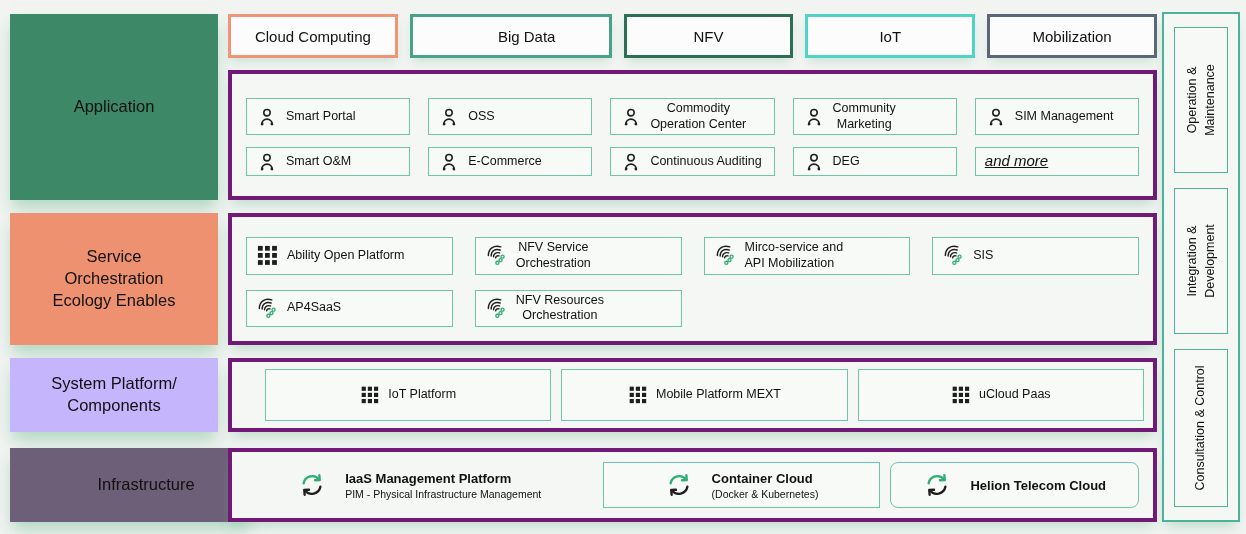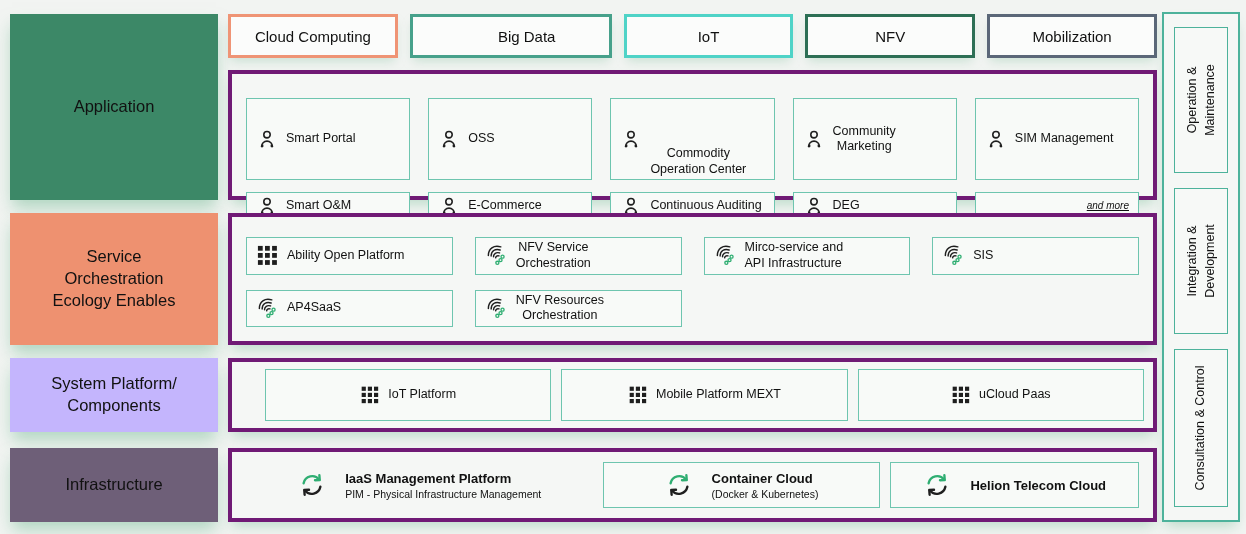--- a/index.html
+++ b/index.html
@@ -32,29 +32,29 @@
   .grid{display:grid;height:100%;box-sizing:border-box;}
   #grid-app{grid-template-columns:repeat(5,1fr);grid-auto-rows:1fr;gap:12px 18px;padding:24px 14px 20px;}
   #grid-service{grid-template-columns:repeat(4,1fr);grid-auto-rows:1fr;gap:15px 22px;padding:20px 14px 14px;}
   #grid-system{grid-template-columns:repeat(3,1fr);gap:10px;padding:7px 9px;margin-left:24px;}
   #row-infra{display:flex;height:100%;box-sizing:border-box;gap:10px;padding:10px 14px;}
 
   .item{display:flex;align-items:center;gap:8px;padding:2px 9px;border:1.5px solid #6ec5af;
       background:#f8faf8;box-sizing:border-box;font-size:12.5px;line-height:1.25;}
   .item .lbl{white-space:pre-line;}
   .item.center{justify-content:center;}
-  .item.more{justify-content:flex-end;font-style:italic;text-decoration:underline;font-size:10px;}
+  .item.more{justify-content:flex-start;font-style:italic;text-decoration:underline;font-size:15px;}
   .icon{display:inline-flex;flex-shrink:0;align-items:center;justify-content:center;}
 
   .infra-item{display:flex;align-items:center;justify-content:center;gap:18px;
       border:1.5px solid #6ec5af;background:#f8faf8;box-sizing:border-box;font-size:13px;}
   .infra-item.noborder{border:none;background:transparent;}
   .infra-item .main{font-weight:600;}
   .infra-item .sub{font-size:10.5px;font-weight:400;margin-top:2px;}
-  .infra-0{flex:1.26;}.infra-1{flex:1;}.infra-2{flex:.9;}
+  .infra-0{flex:1.26;}.infra-1{flex:1;}.infra-2{flex:.9;border-radius:8px;}
 
   
   .rail{position:absolute;left:1162px;top:12px;width:78px;height:510px;border:2px solid #4db29b;
       background:#f5f7f5;box-sizing:border-box;display:flex;flex-direction:column;
       justify-content:space-between;align-items:center;padding:13px 0;
       box-shadow:0 8px 12px -4px rgba(122,190,153,.45);}
   .rail-box{position:relative;width:54px;border:1.5px solid #4db29b;background:#f7f9f7;box-sizing:border-box;}
   .rail-box:nth-child(1){height:146px;}
   .rail-box:nth-child(2){height:146px;}
   .rail-box:nth-child(3){height:158px;}
@@ -65,27 +65,27 @@
 <body>
 
 <div class="canvas">
 
   <div class="side-block" id="side-application" style="background: rgb(60, 136, 103);">Application</div>
   <div class="side-block" id="side-service" style="background: rgb(238, 145, 112);">Service
 Orchestration
 Ecology Enables</div>
   <div class="side-block" id="side-system" style="background: #c4b5fd;">System Platform/
 Components</div>
-  <div class="side-block" id="side-infra" style="background: rgb(110, 95, 120);">Infrastructure</div>
+  <div class="side-block" id="side-infra" style="background: rgb(110, 95, 120); padding-left: 32px;">Infrastructure</div>
 
   <div class="tabs-row">
     <div class="tab" style="border-color: rgb(239, 148, 117);">Cloud Computing</div>
     <div class="tab" style="border-color: rgb(71, 161, 139); padding-left: 32px;">Big Data</div>
+    <div class="tab" style="border-color: rgb(45, 111, 85);">NFV</div>
     <div class="tab" style="border-color: rgb(79, 211, 199);">IoT</div>
-    <div class="tab" style="border-color: rgb(45, 111, 85);">NFV</div>
     <div class="tab" style="border-color: rgb(91, 103, 120);">Mobilization</div>
   </div>
 
   <div class="panel" id="panel-application">
     <div class="grid" id="grid-app">
         <div class="item">
           <span class="icon">
             <svg width="22" height="22" viewBox="0 0 24 24" fill="none">
     <circle cx="12" cy="7.3" r="3.5" stroke="#1f1f1f" stroke-width="1.7"></circle>
     <path d="M6 20.3a6 6 0 0 1 12 0" stroke="#1f1f1f" stroke-width="1.7" stroke-linecap="round"></path>
@@ -105,21 +105,21 @@
           <span class="lbl">OSS</span>
         </div>
         <div class="item">
           <span class="icon">
             <svg width="22" height="22" viewBox="0 0 24 24" fill="none">
     <circle cx="12" cy="7.3" r="3.5" stroke="#1f1f1f" stroke-width="1.7"></circle>
     <path d="M6 20.3a6 6 0 0 1 12 0" stroke="#1f1f1f" stroke-width="1.7" stroke-linecap="round"></path>
     <path d="M7.2 18.6v1.7 M16.8 18.6v1.7" stroke="#1f1f1f" stroke-width="1.7" stroke-linecap="round"></path>
             </svg>
           </span>
-          <span class="lbl" style="text-align: center; margin-top: 45px;">Commodity
+          <span class="lbl" style="text-align: center;">Commodity
 Operation Center</span>
         </div>
         <div class="item">
           <span class="icon">
             <svg width="22" height="22" viewBox="0 0 24 24" fill="none">
     <circle cx="12" cy="7.3" r="3.5" stroke="#1f1f1f" stroke-width="1.7"></circle>
     <path d="M6 20.3a6 6 0 0 1 12 0" stroke="#1f1f1f" stroke-width="1.7" stroke-linecap="round"></path>
     <path d="M7.2 18.6v1.7 M16.8 18.6v1.7" stroke="#1f1f1f" stroke-width="1.7" stroke-linecap="round"></path>
             </svg>
           </span>
@@ -220,21 +220,21 @@
     <path d="M16.5 3C9 .8 3.5 4.8 3.5 12" stroke="#1f1f1f" stroke-width="1.5" stroke-linecap="round"></path>
     <path d="M15.8 6.2C10.4 4.6 6.4 7.3 6.4 12.6" stroke="#1f1f1f" stroke-width="1.5" stroke-linecap="round"></path>
     <path d="M15.2 9.3c-3.6-1-6.3.7-6.3 4" stroke="#1f1f1f" stroke-width="1.5" stroke-linecap="round"></path>
     <path d="M14.6 12.4c-1.9-.6-3.4.3-3.5 2.1" stroke="#1f1f1f" stroke-width="1.5" stroke-linecap="round"></path>
     <circle cx="18.3" cy="13.2" r="1.6" stroke="#2fae72" stroke-width="1.4"></circle>
     <circle cx="16.2" cy="16.8" r="1.6" stroke="#2fae72" stroke-width="1.4"></circle>
     <circle cx="12.9" cy="19.6" r="1.6" stroke="#2fae72" stroke-width="1.4"></circle>
             </svg>
           </span>
           <span class="lbl">Mirco-service and
-API Infrastructure</span>
+API Mobilization</span>
         </div>
         <div class="item">
           <span class="icon">
             <svg width="23" height="23" viewBox="0 0 24 24" fill="none">
     <path d="M16.5 3C9 .8 3.5 4.8 3.5 12" stroke="#1f1f1f" stroke-width="1.5" stroke-linecap="round"></path>
     <path d="M15.8 6.2C10.4 4.6 6.4 7.3 6.4 12.6" stroke="#1f1f1f" stroke-width="1.5" stroke-linecap="round"></path>
     <path d="M15.2 9.3c-3.6-1-6.3.7-6.3 4" stroke="#1f1f1f" stroke-width="1.5" stroke-linecap="round"></path>
     <path d="M14.6 12.4c-1.9-.6-3.4.3-3.5 2.1" stroke="#1f1f1f" stroke-width="1.5" stroke-linecap="round"></path>
     <circle cx="18.3" cy="13.2" r="1.6" stroke="#2fae72" stroke-width="1.4"></circle>
     <circle cx="16.2" cy="16.8" r="1.6" stroke="#2fae72" stroke-width="1.4"></circle>

